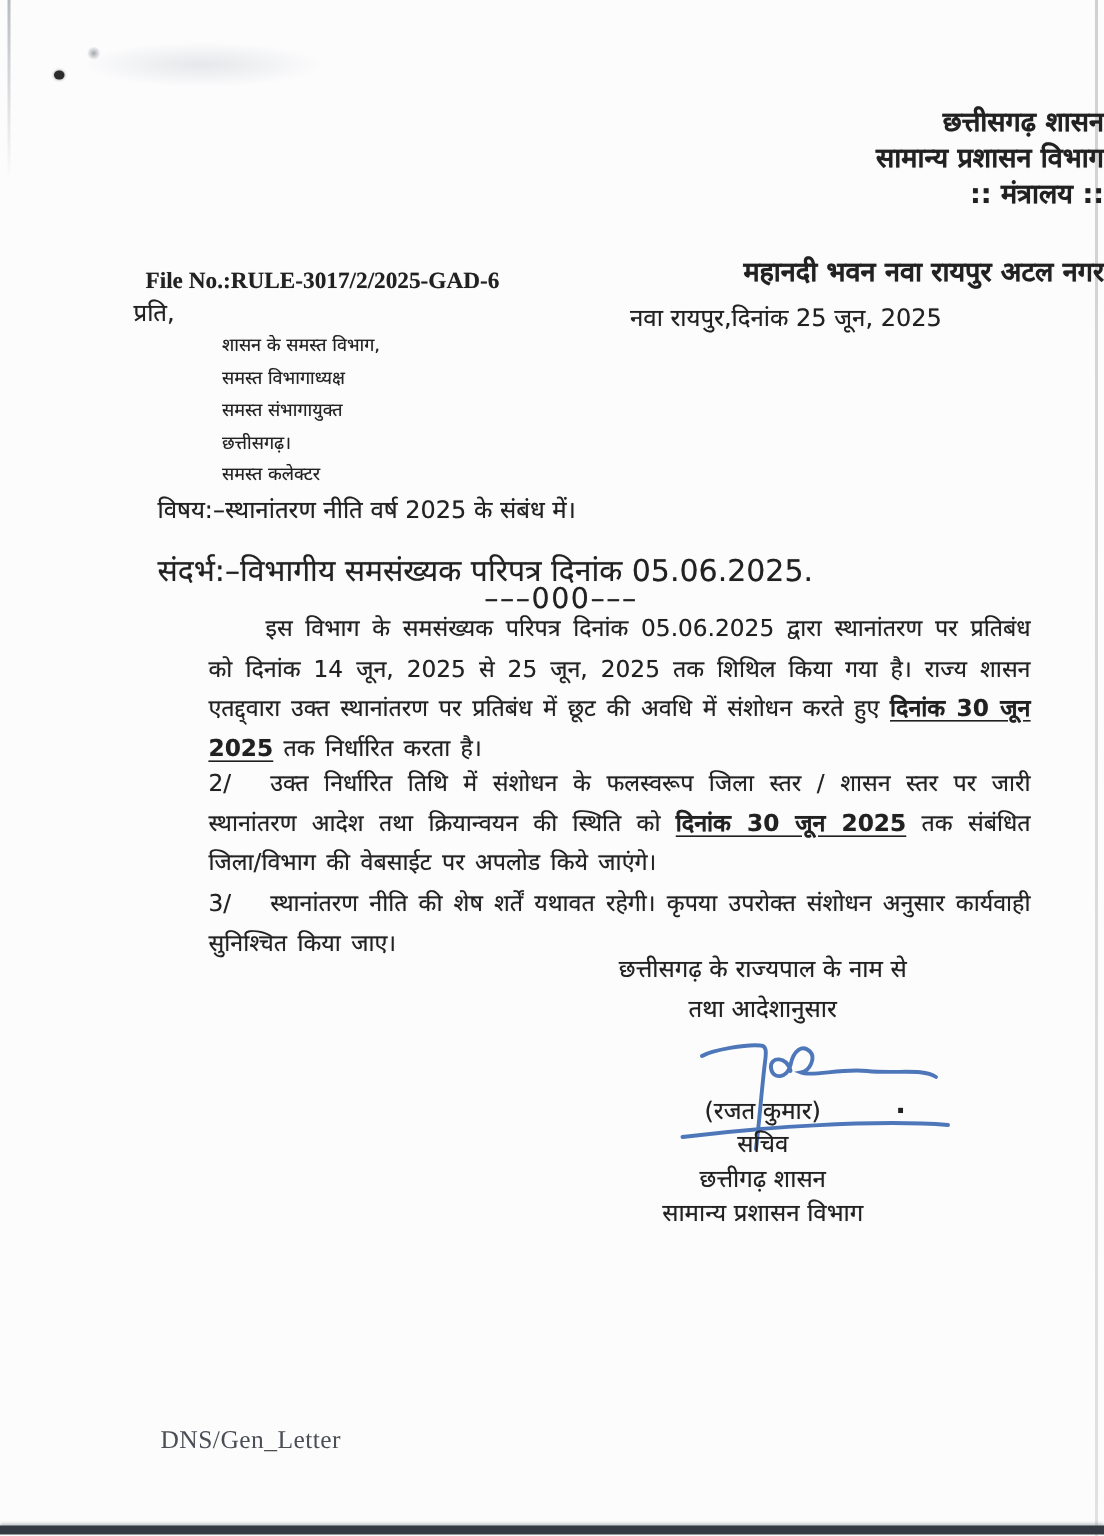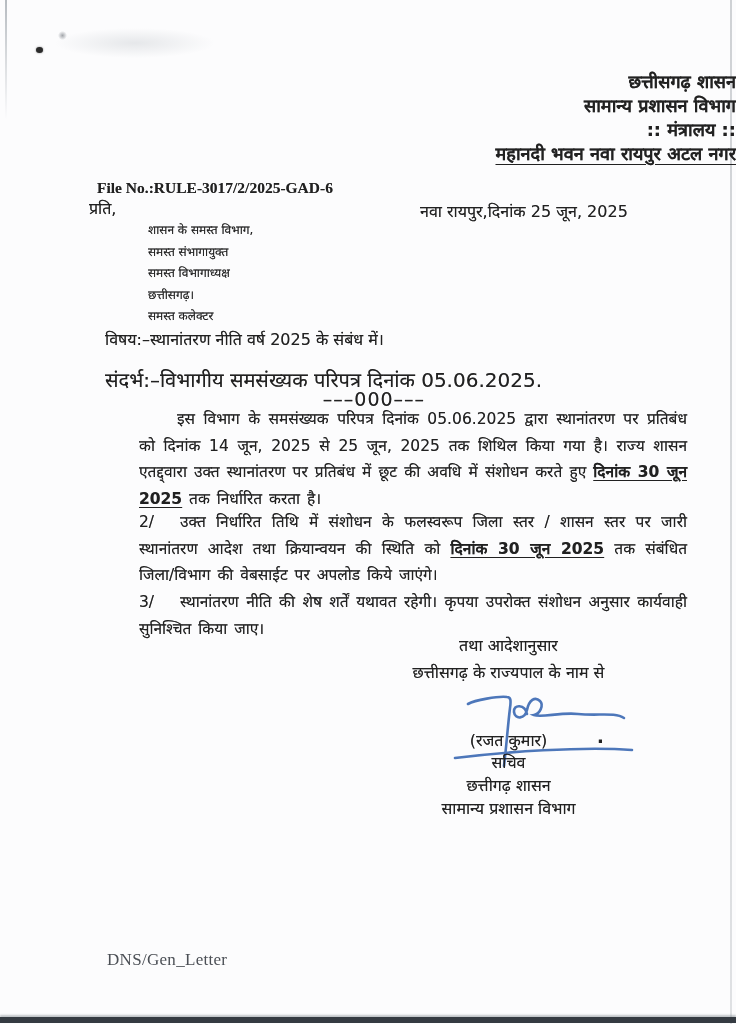--- a/index.html
+++ b/index.html
@@ -39,21 +39,21 @@
   .smudge2{
     position:absolute;left:58px;top:31px;width:9px;height:9px;
     background:radial-gradient(closest-side, rgba(90,96,104,.55), rgba(90,96,104,0));
   }
   
   .soft{ text-shadow:0 0 .5px rgba(20,20,20,.45); }
   .letter-head{
     position:absolute;top:70px;left:0;width:736px;
     text-align:right;font-weight:700;font-size:18px;line-height:24px;
   }
-  .letter-head .underline{ text-decoration:underline;text-underline-offset:4px; }
+  .letter-head .underline{ text-underline-offset:4px;margin-top:28px; }
   .file-no{
     position:absolute;top:179px;left:97px;
     font-family:"Liberation Serif",serif;font-weight:700;font-size:15.5px;
   }
   .place-date{
     position:absolute;top:180px;left:420px;font-size:16px;font-weight:500;margin-top:20px;
   }
   .salutation{ position:absolute;top:197px;left:89px;font-size:16px; }
   .addressees{
     position:absolute;top:220px;left:148px;font-size:12px;line-height:21.5px;
@@ -103,39 +103,39 @@
     <div>:: मंत्रालय ::</div>
     <div class="underline">महानदी भवन नवा रायपुर अटल नगर</div>
   </div>
 
   <div class="file-no soft">File No.:RULE-3017/2/2025-GAD-6</div>
   <div class="place-date soft">नवा रायपुर,दिनांक 25 जून, 2025</div>
 
   <div class="salutation soft">प्रति,</div>
   <div class="addressees soft">
     <div>शासन के समस्त विभाग,</div>
+    <div>समस्त विभागाध्यक्ष</div>
     <div>समस्त संभागायुक्त</div>
-    <div>समस्त विभागाध्यक्ष</div>
     <div>छत्तीसगढ़।</div>
     <div>समस्त कलेक्टर</div>
   </div>
 
   <div class="subject soft">विषय:–स्थानांतरण नीति वर्ष 2025 के संबंध में।</div>
   <div class="reference soft">संदर्भ:–विभागीय समसंख्यक परिपत्र दिनांक 05.06.2025.</div>
   <div class="divider soft">–––000–––</div>
 
   <div class="para para1 soft"><span>इस विभाग के समसंख्यक परिपत्र दिनांक 05.06.2025 द्वारा स्थानांतरण पर प्रतिबंध को दिनांक 14 जून, 2025 से 25 जून, 2025 तक शिथिल किया गया है। राज्य शासन एतद्द्वारा उक्त स्थानांतरण पर प्रतिबंध में छूट की अवधि में संशोधन करते हुए </span><span class="hl">दिनांक 30 जून 2025</span><span> तक निर्धारित करता है।</span></div>
 
   <div class="para para2 soft"><span class="pnum">2/</span><span>उक्त निर्धारित तिथि में संशोधन के फलस्वरूप जिला स्तर / शासन स्तर पर जारी स्थानांतरण आदेश तथा क्रियान्वयन की स्थिति को </span><span class="hl">दिनांक 30 जून 2025</span><span> तक संबंधित जिला/विभाग की वेबसाईट पर अपलोड किये जाएंगे।</span></div>
 
   <div class="para para3 soft"><span class="pnum">3/</span><span>स्थानांतरण नीति की शेष शर्तें यथावत रहेगी। कृपया उपरोक्त संशोधन अनुसार कार्यवाही सुनिश्चित किया जाए।</span></div>
 
   <div class="sign-col soft">
+    <div>छत्तीसगढ़ के राज्यपाल के नाम से</div>
     <div>तथा आदेशानुसार</div>
-    <div>छत्तीसगढ़ के राज्यपाल के नाम से</div>
   </div>
 
   <svg class="sig-svg" viewBox="0 0 195 85">
     <g fill="none" stroke="#3f6cb5" stroke-width="2.6" stroke-linecap="round" opacity="0.92">
       <path d="M25,20 C32,16 55,12 64,13 C68,13 68,17 67,24 C65,40 63,66 61,82"></path>
       <path d="M84,30 C82,20 70,20 71,28 C72,36 82,35 84,26 C86,16 92,12 97,17 C101,21 97,30 91,31 C98,34 118,28 135,30 C155,32 172,28 181,34"></path>
       <path d="M12,74 C60,68 140,62 189,66"></path>
     </g>
   </svg>
 

